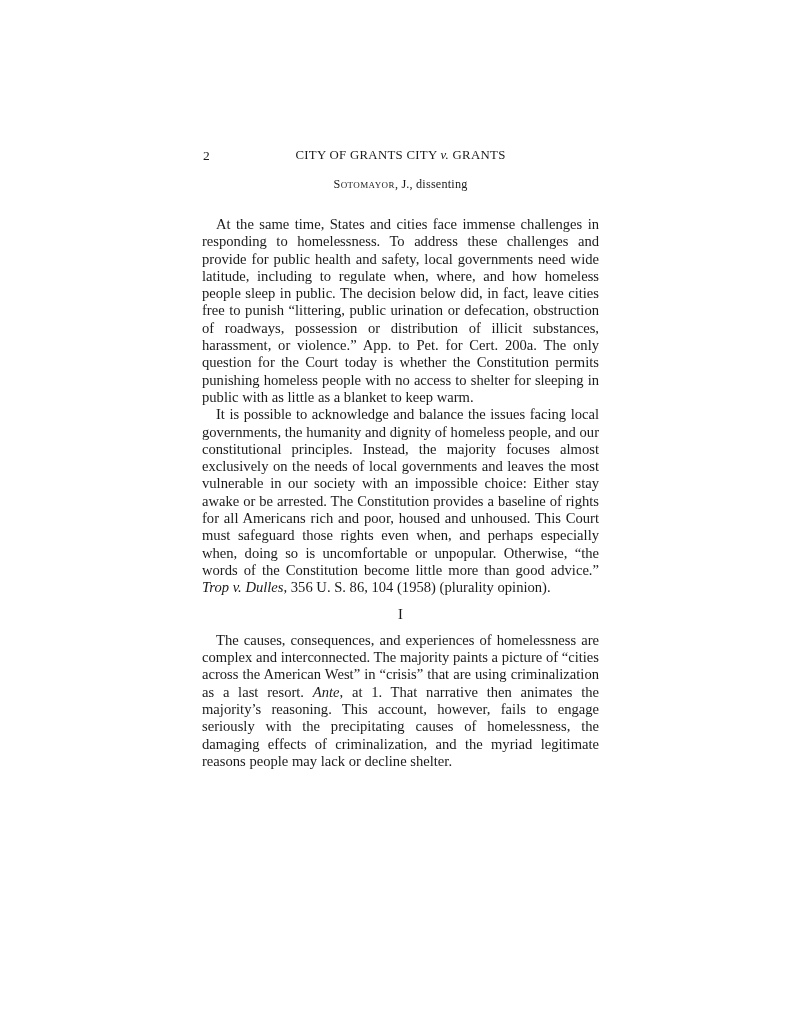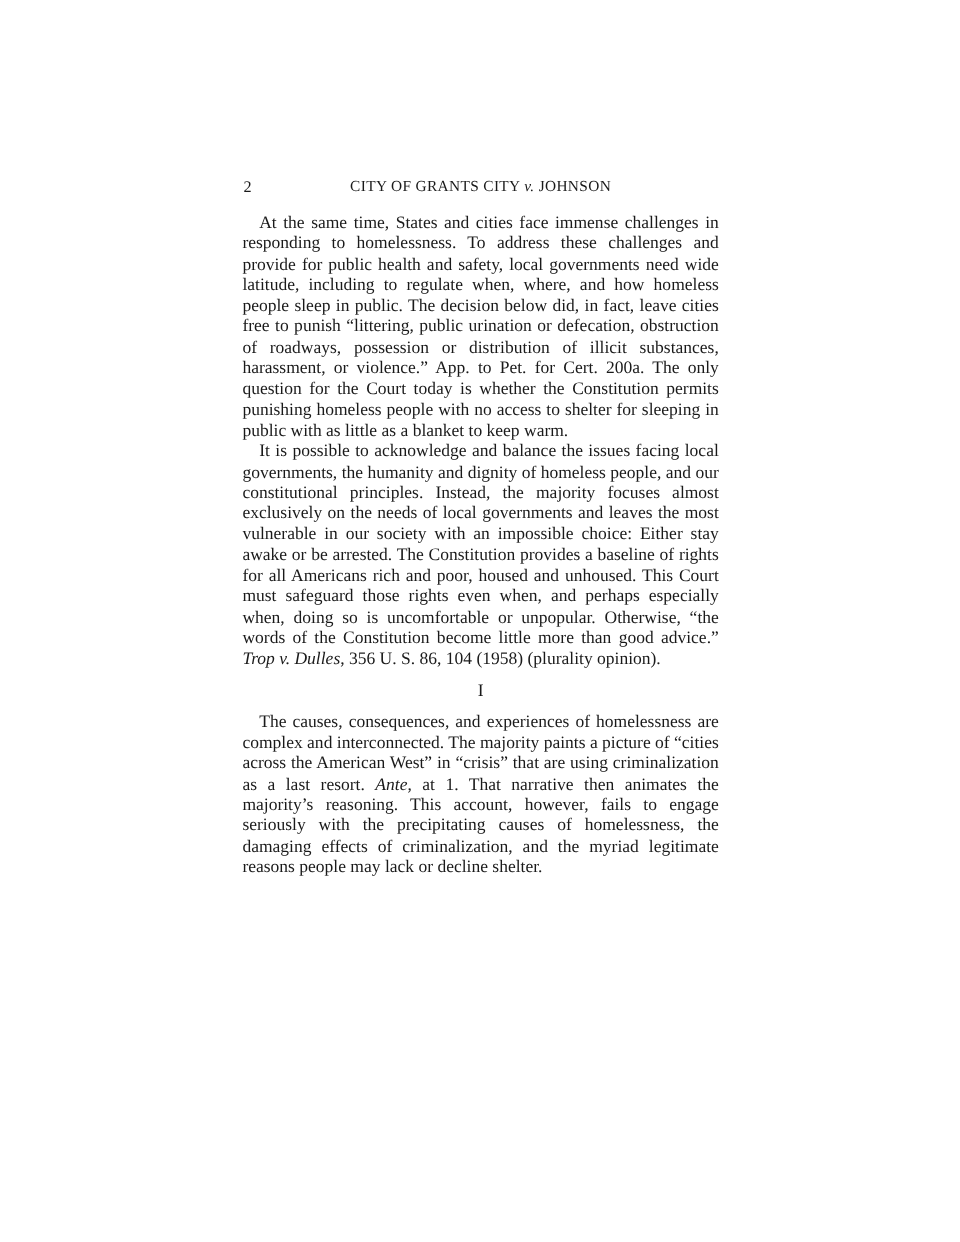--- a/index.html
+++ b/index.html
@@ -45,21 +45,21 @@
     letter-spacing: 0.2px;
   }
   .sc {
     font-variant: small-caps;
     letter-spacing: 0.4px;
   }
   .it {
     font-style: italic;
   }
   .body-text {
-    margin-top: 14px;
+    margin-top: 24px;
     font-size: 14.6px;
     line-height: 17.3px;
     text-align: justify;
     hyphens: auto;
     -webkit-hyphens: auto;
   }
   .para {
     margin: 0;
     text-indent: 14px;
   }
@@ -71,23 +71,24 @@
   }
 </style>
 </head>
 <body>
 
 <div class="page">
   <div class="content">
 
     <div class="running-head">
       <span class="page-num">2</span>
-      <div class="head-title"><span>CITY OF GRANTS CITY </span><span class="it">v.</span><span> JOHNSON</span></div>
+      <div class="head-title"><span>CITY OF GRANTS CITY </span><span class="it">v.</span><span> GRANTS</span></div>
     </div>
 
+    <div class="attribution"><span class="sc">Sotomayor</span><span>, J., dissenting</span></div>
 
     <div class="body-text">
       <p class="para"><span>At the same time, States and cities face immense challenges in responding to homelessness. To address these challenges and provide for public health and safety, local governments need wide latitude, including to regulate when, where, and how homeless people sleep in public. The decision below did, in fact, leave cities free to punish “littering, public urination or defecation, obstruction of roadways, possession or distribution of illicit substances, harassment, or violence.” App. to Pet. for Cert. 200a. The only question for the Court today is whether the Constitution permits punishing homeless people with no access to shelter for sleeping in public with as little as a blanket to keep warm.</span></p>
       <p class="para"><span>It is possible to acknowledge and balance the issues facing local governments, the humanity and dignity of homeless people, and our constitutional principles. Instead, the majority focuses almost exclusively on the needs of local governments and leaves the most vulnerable in our society with an impossible choice: Either stay awake or be arrested. The Constitution provides a baseline of rights for all Americans rich and poor, housed and unhoused. This Court must safeguard those rights even when, and perhaps especially when, doing so is uncomfortable or unpopular. Otherwise, “the words of the Constitution become little more than good advice.” </span><span class="it">Trop</span><span class="it"> v. </span><span class="it">Dulles</span><span>, 356 U. S. 86, 104 (1958) (plurality opinion).</span></p>
       <div class="section-head">I</div>
       <p class="para"><span>The causes, consequences, and experiences of homelessness are complex and interconnected. The majority paints a picture of “cities across the American West” in “crisis” that are using criminalization as a last resort. </span><span class="it">Ante</span><span>, at 1. That narrative then animates the majority’s reasoning. This account, however, fails to engage seriously with the precipitating causes of homelessness, the damaging effects of criminalization, and the myriad legitimate reasons people may lack or decline shelter.</span></p>
     </div>
 
   </div>
 </div>

